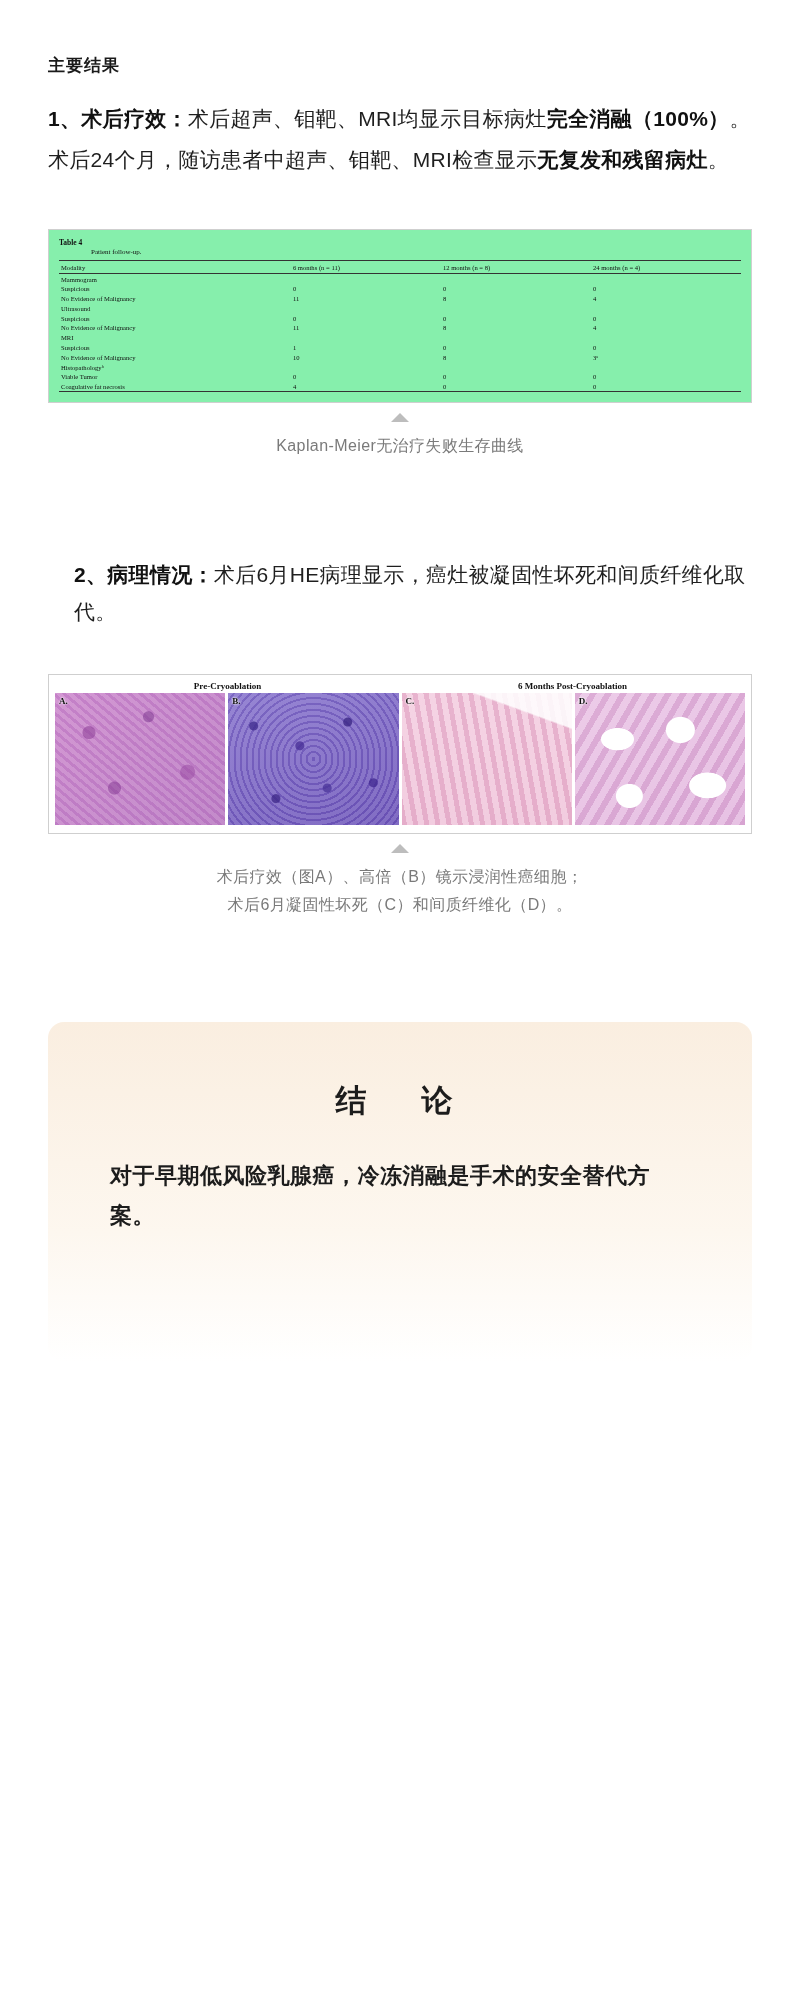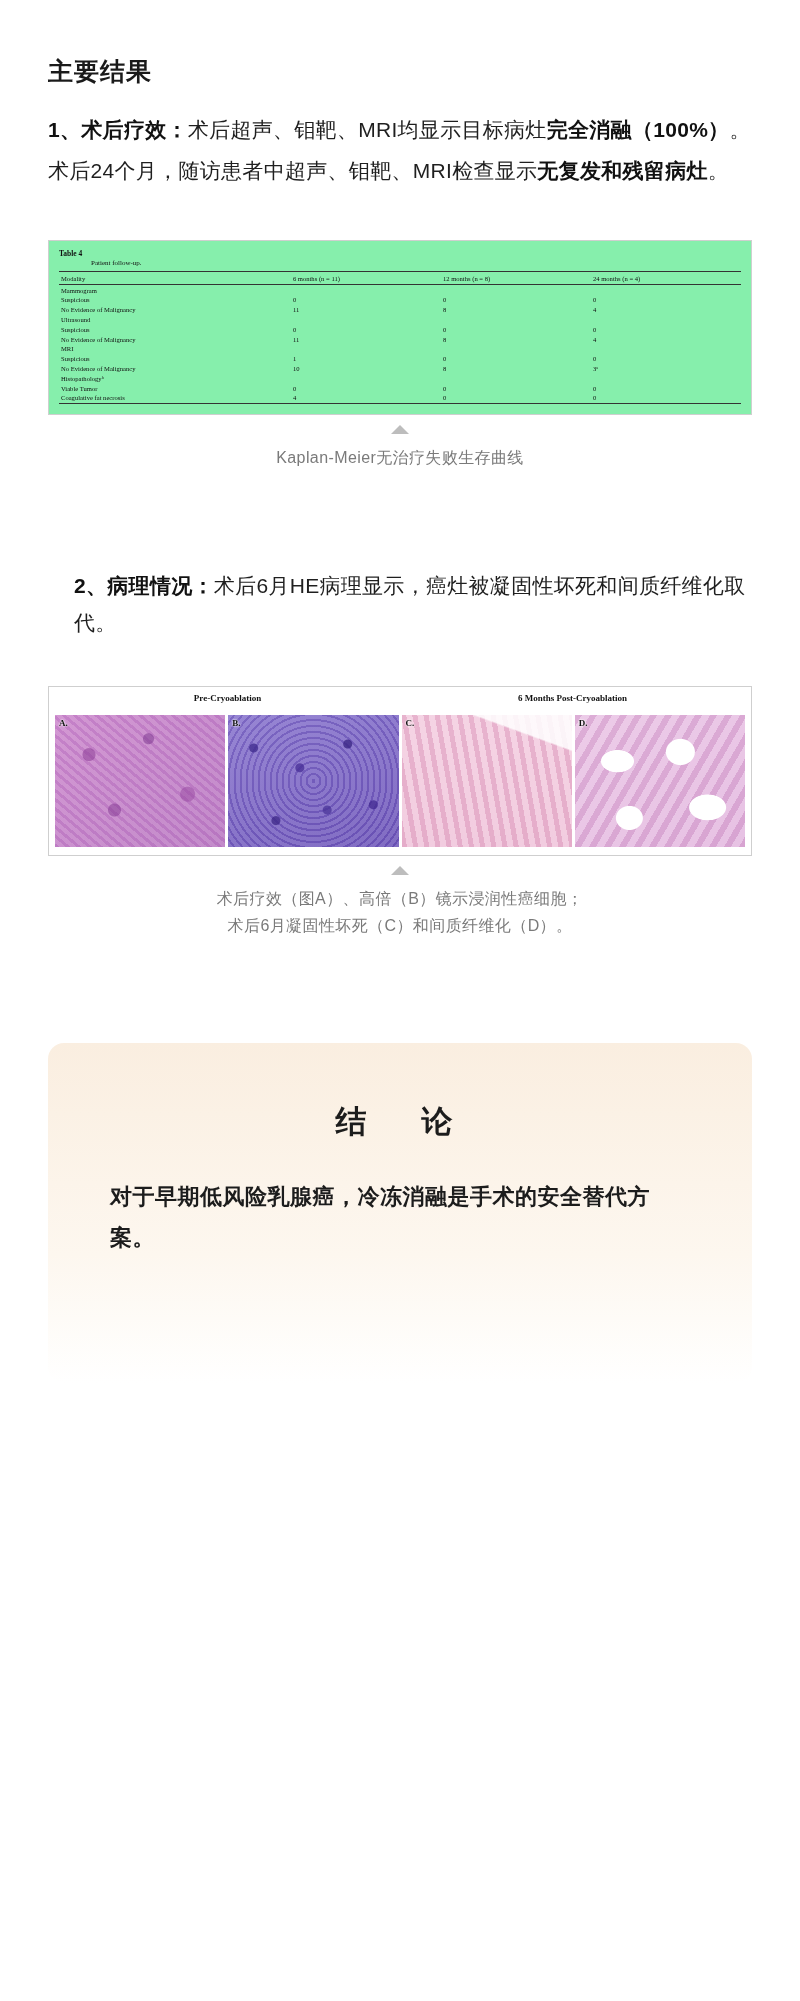--- a/index.html
+++ b/index.html
@@ -17,21 +17,21 @@
   }
   .page {
     width: 800px;
     min-height: 2001px;
     padding: 40px 48px 40px 48px;
     position: relative;
   }
 
   
   .section-title {
-    font-size: 25px;
+    font-size: 17px;
     font-weight: bold;
     color: #1a1a1a;
     letter-spacing: 1px;
     margin: 14px 0 22px 0;
     line-height: 1.4;
   }
   .para {
     font-size: 21px;
     line-height: 1.78;
     color: #1f1f1f;
@@ -130,21 +130,21 @@
 
   
   .histo-frame {
     border: 1px solid #cfcfcf;
     background: #ffffff;
     padding: 6px 6px 8px 6px;
   }
   .histo-head {
     display: flex;
     width: 100%;
-    margin-bottom: 12px;
+    margin-bottom: 2px;
   }
   .histo-head > div {
     flex: 1 1 50%;
     text-align: center;
     font-family: "Liberation Serif", serif;
     font-size: 9px;
     font-weight: bold;
     color: #111;
   }
   .histo-row {

